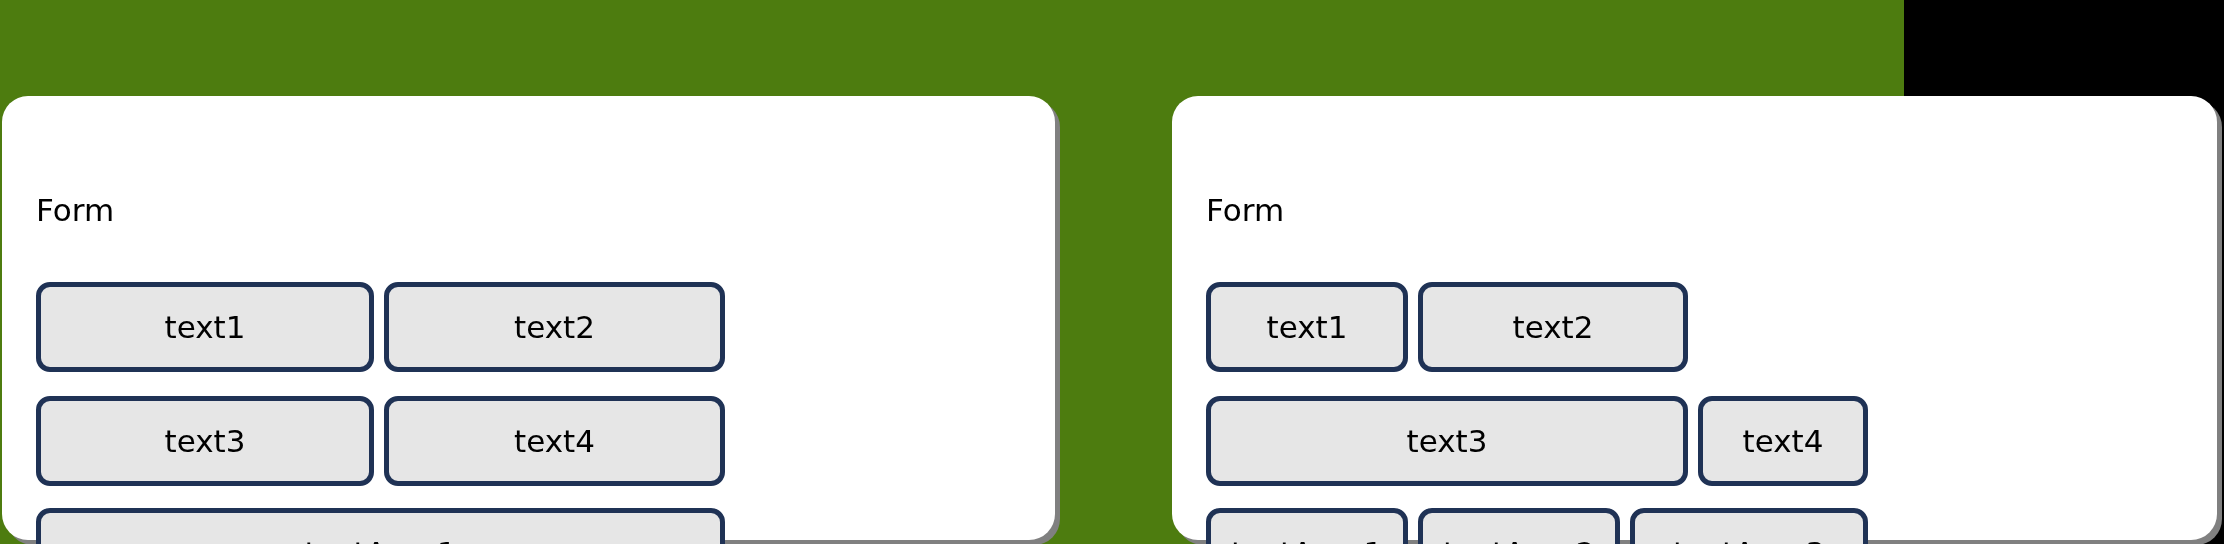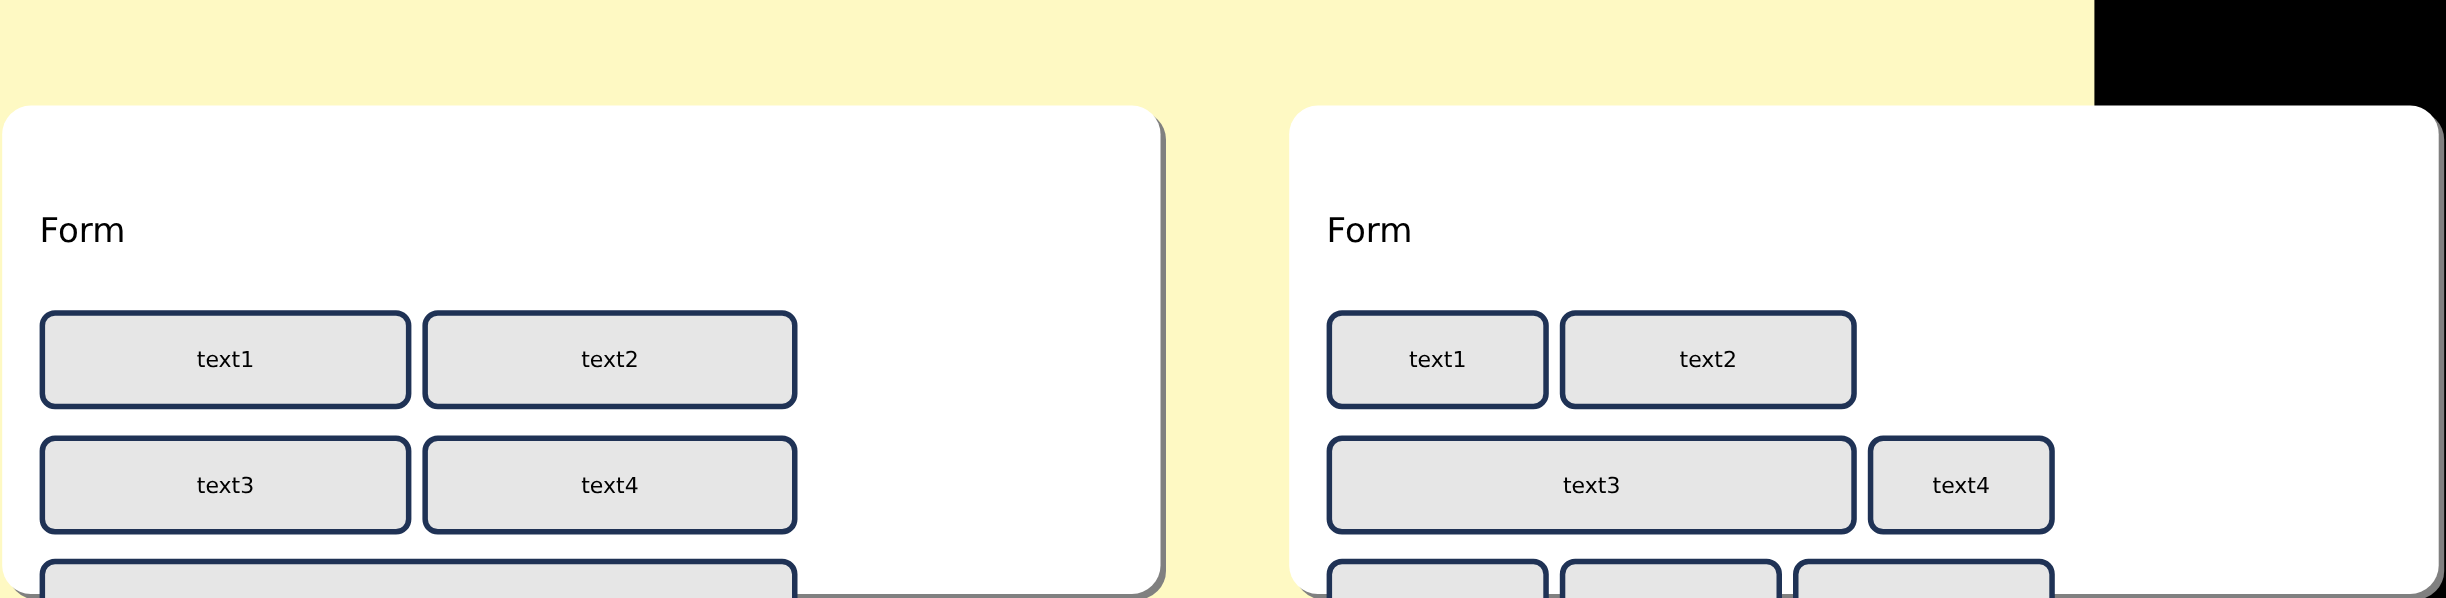--- a/index.html
+++ b/index.html
@@ -46,30 +46,30 @@
   .field {
     position: absolute;
     background: #e6e6e6;
     border: 5px solid #1f3255;
     border-radius: 14px;
     box-sizing: border-box;
     display: flex;
     align-items: center;
     justify-content: center;
     color: #000000;
-    font-size: 20px;
+    font-size: 31px;
     line-height: 1;
     white-space: nowrap;
     font-family: "DejaVu Sans", "Liberation Sans", sans-serif;
   }
 </style>
 </head>
 <body style="width: 2224px; height: 544px; background: rgb(0, 0, 0);">
 
-<div id="stage" style="width: 1904px; height: 544px; background: #fef9c3;">
+<div id="stage" style="width: 1904px; height: 544px; background: #4d7c0f;">
 
 <div class="form-panel" style="left: 2px; top: 96px; width: 1053px; height: 444px; background: rgb(255, 255, 255); box-shadow: rgb(128, 128, 128) 5px 5px 0px 0px;">
       <div class="form-title" style="left: 34px; top: 99px; color: rgb(0, 0, 0);">Form</div>
       <div class="field" style="left: 34px; top: 186px; width: 338px; height: 90px; background: rgb(230, 230, 230); border-color: rgb(31, 50, 85); color: rgb(0, 0, 0);">text1</div>
       <div class="field" style="left: 382px; top: 186px; width: 341px; height: 90px; background: rgb(230, 230, 230); border-color: rgb(31, 50, 85); color: rgb(0, 0, 0);">text2</div>
       <div class="field" style="left: 34px; top: 300px; width: 338px; height: 90px; background: rgb(230, 230, 230); border-color: rgb(31, 50, 85); color: rgb(0, 0, 0);">text3</div>
       <div class="field" style="left: 382px; top: 300px; width: 341px; height: 90px; background: rgb(230, 230, 230); border-color: rgb(31, 50, 85); color: rgb(0, 0, 0);">text4</div>
       <div class="field" style="left: 34px; top: 412px; width: 689px; height: 90px; background: rgb(230, 230, 230); border-color: rgb(31, 50, 85); color: rgb(0, 0, 0);">textArea1</div>
     </div>
     <div class="form-panel" style="left: 1172px; top: 96px; width: 1045px; height: 444px; background: rgb(255, 255, 255); box-shadow: rgb(128, 128, 128) 5px 5px 0px 0px;">

